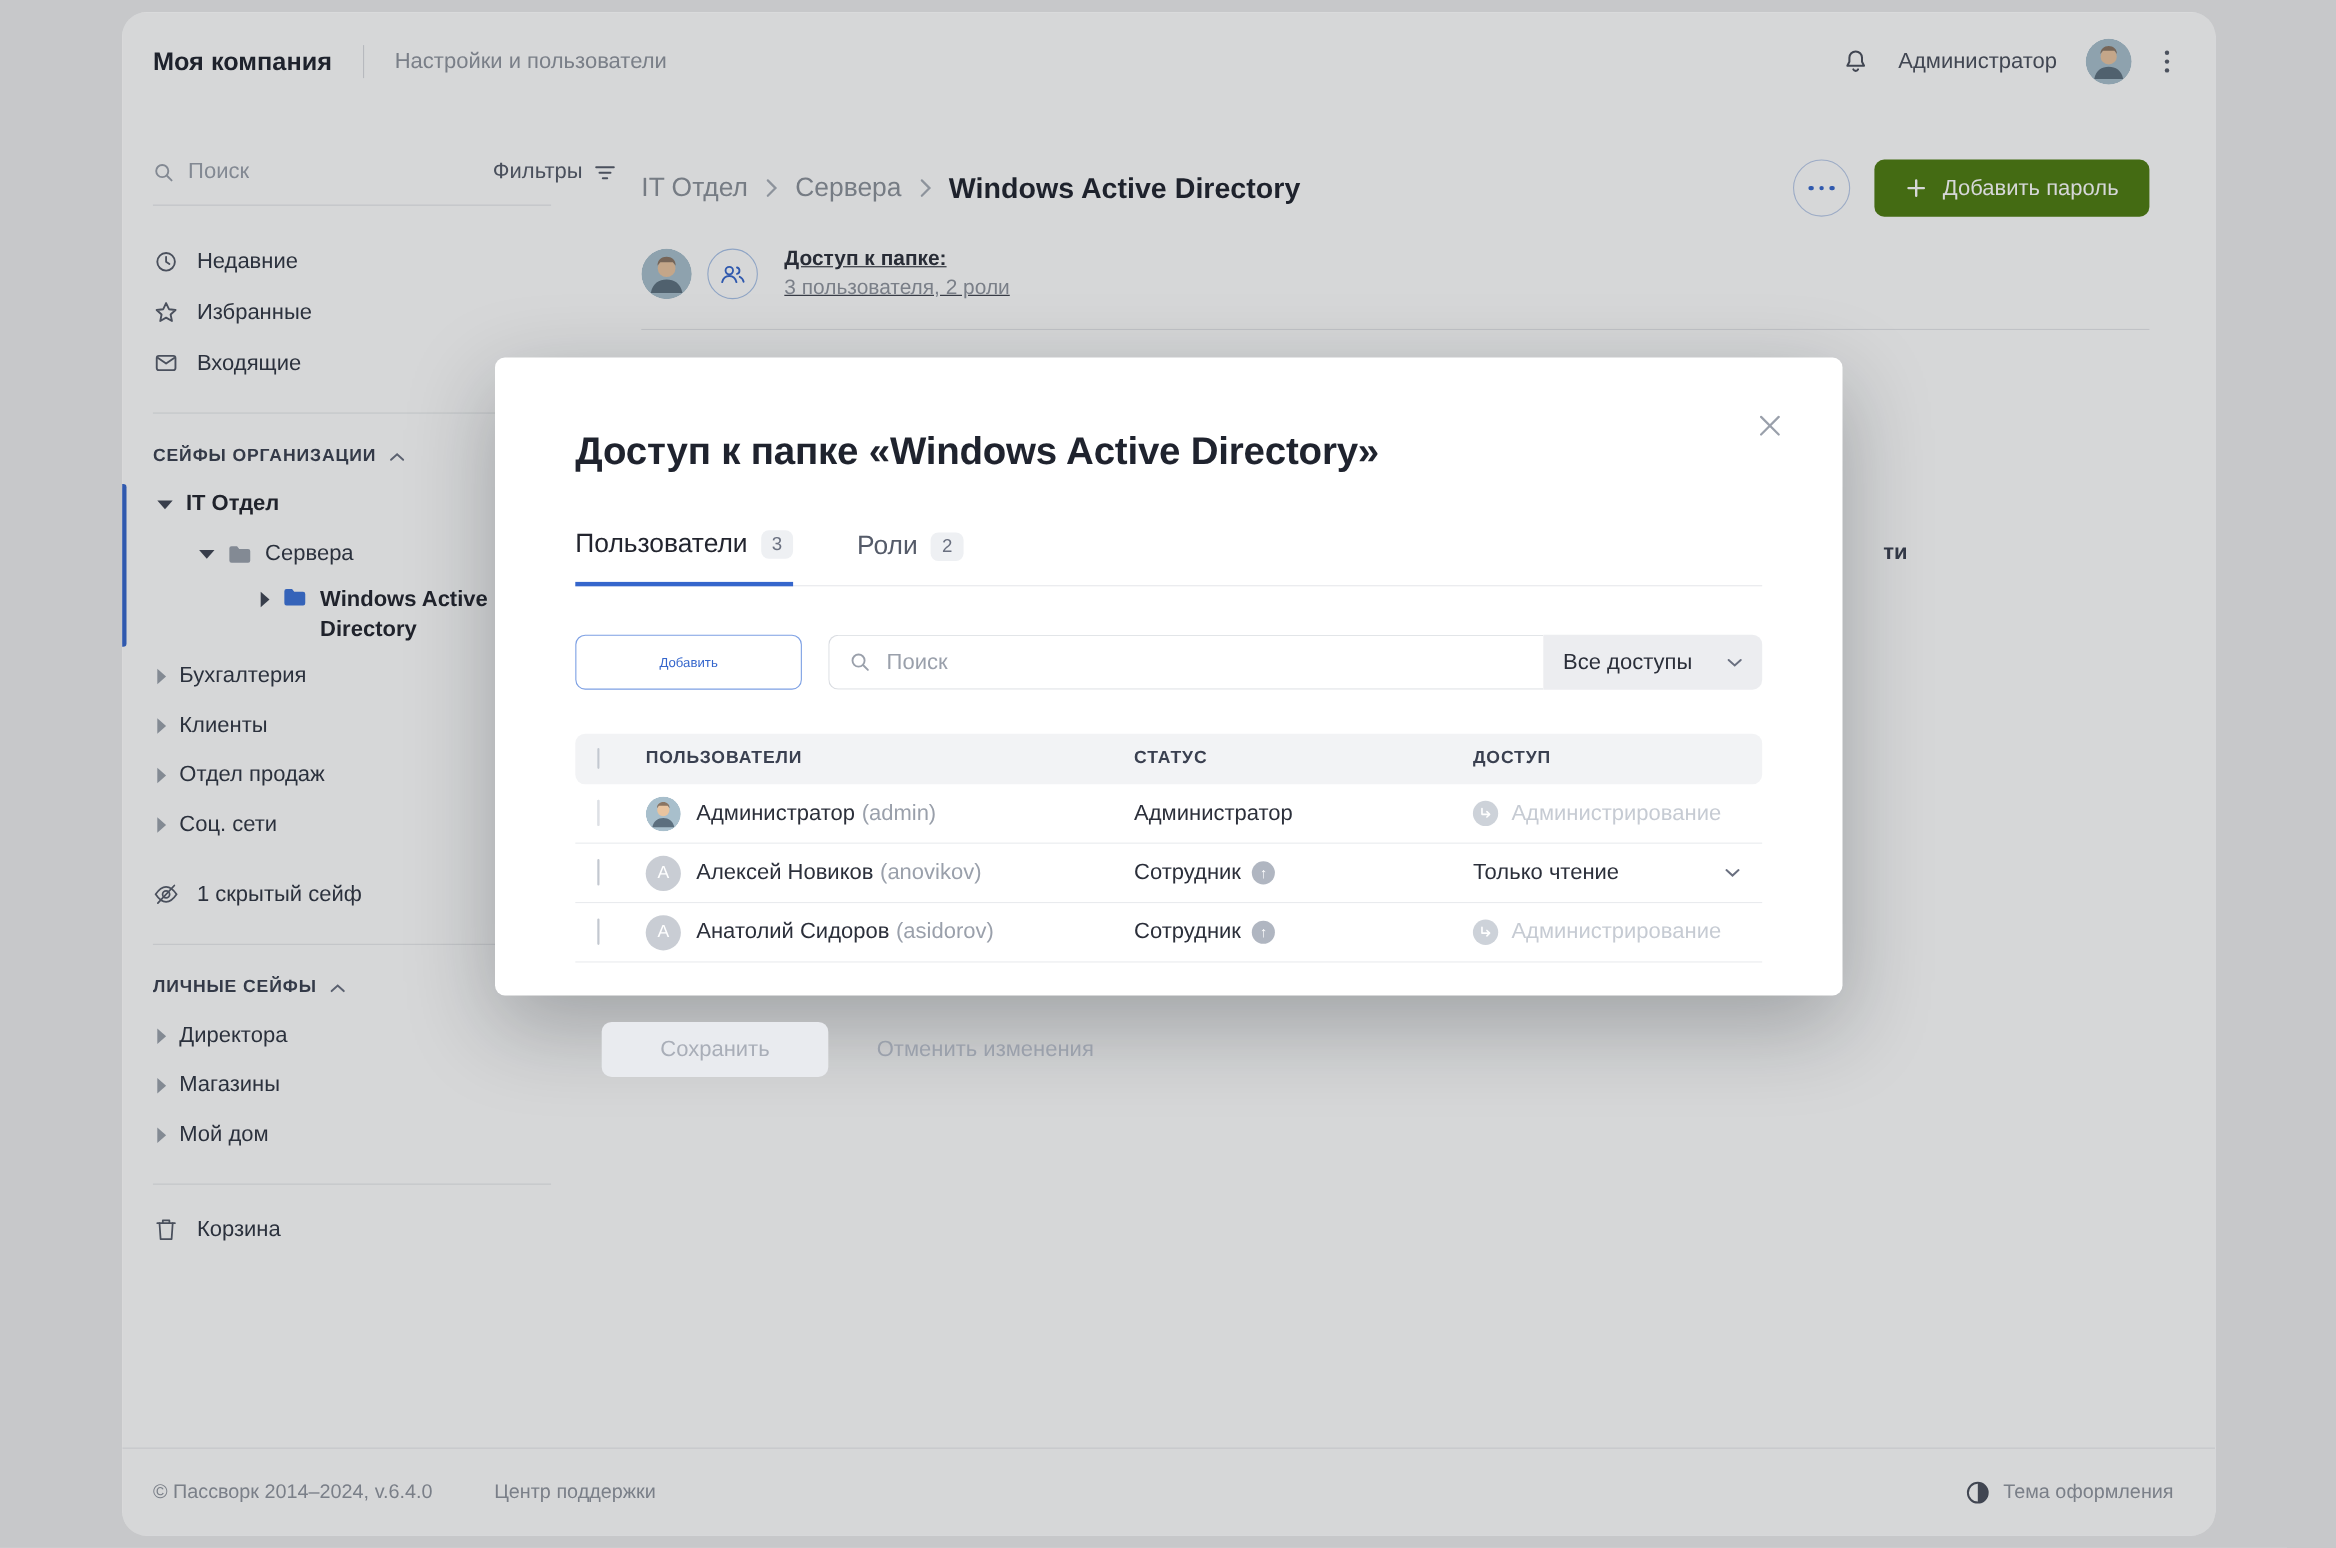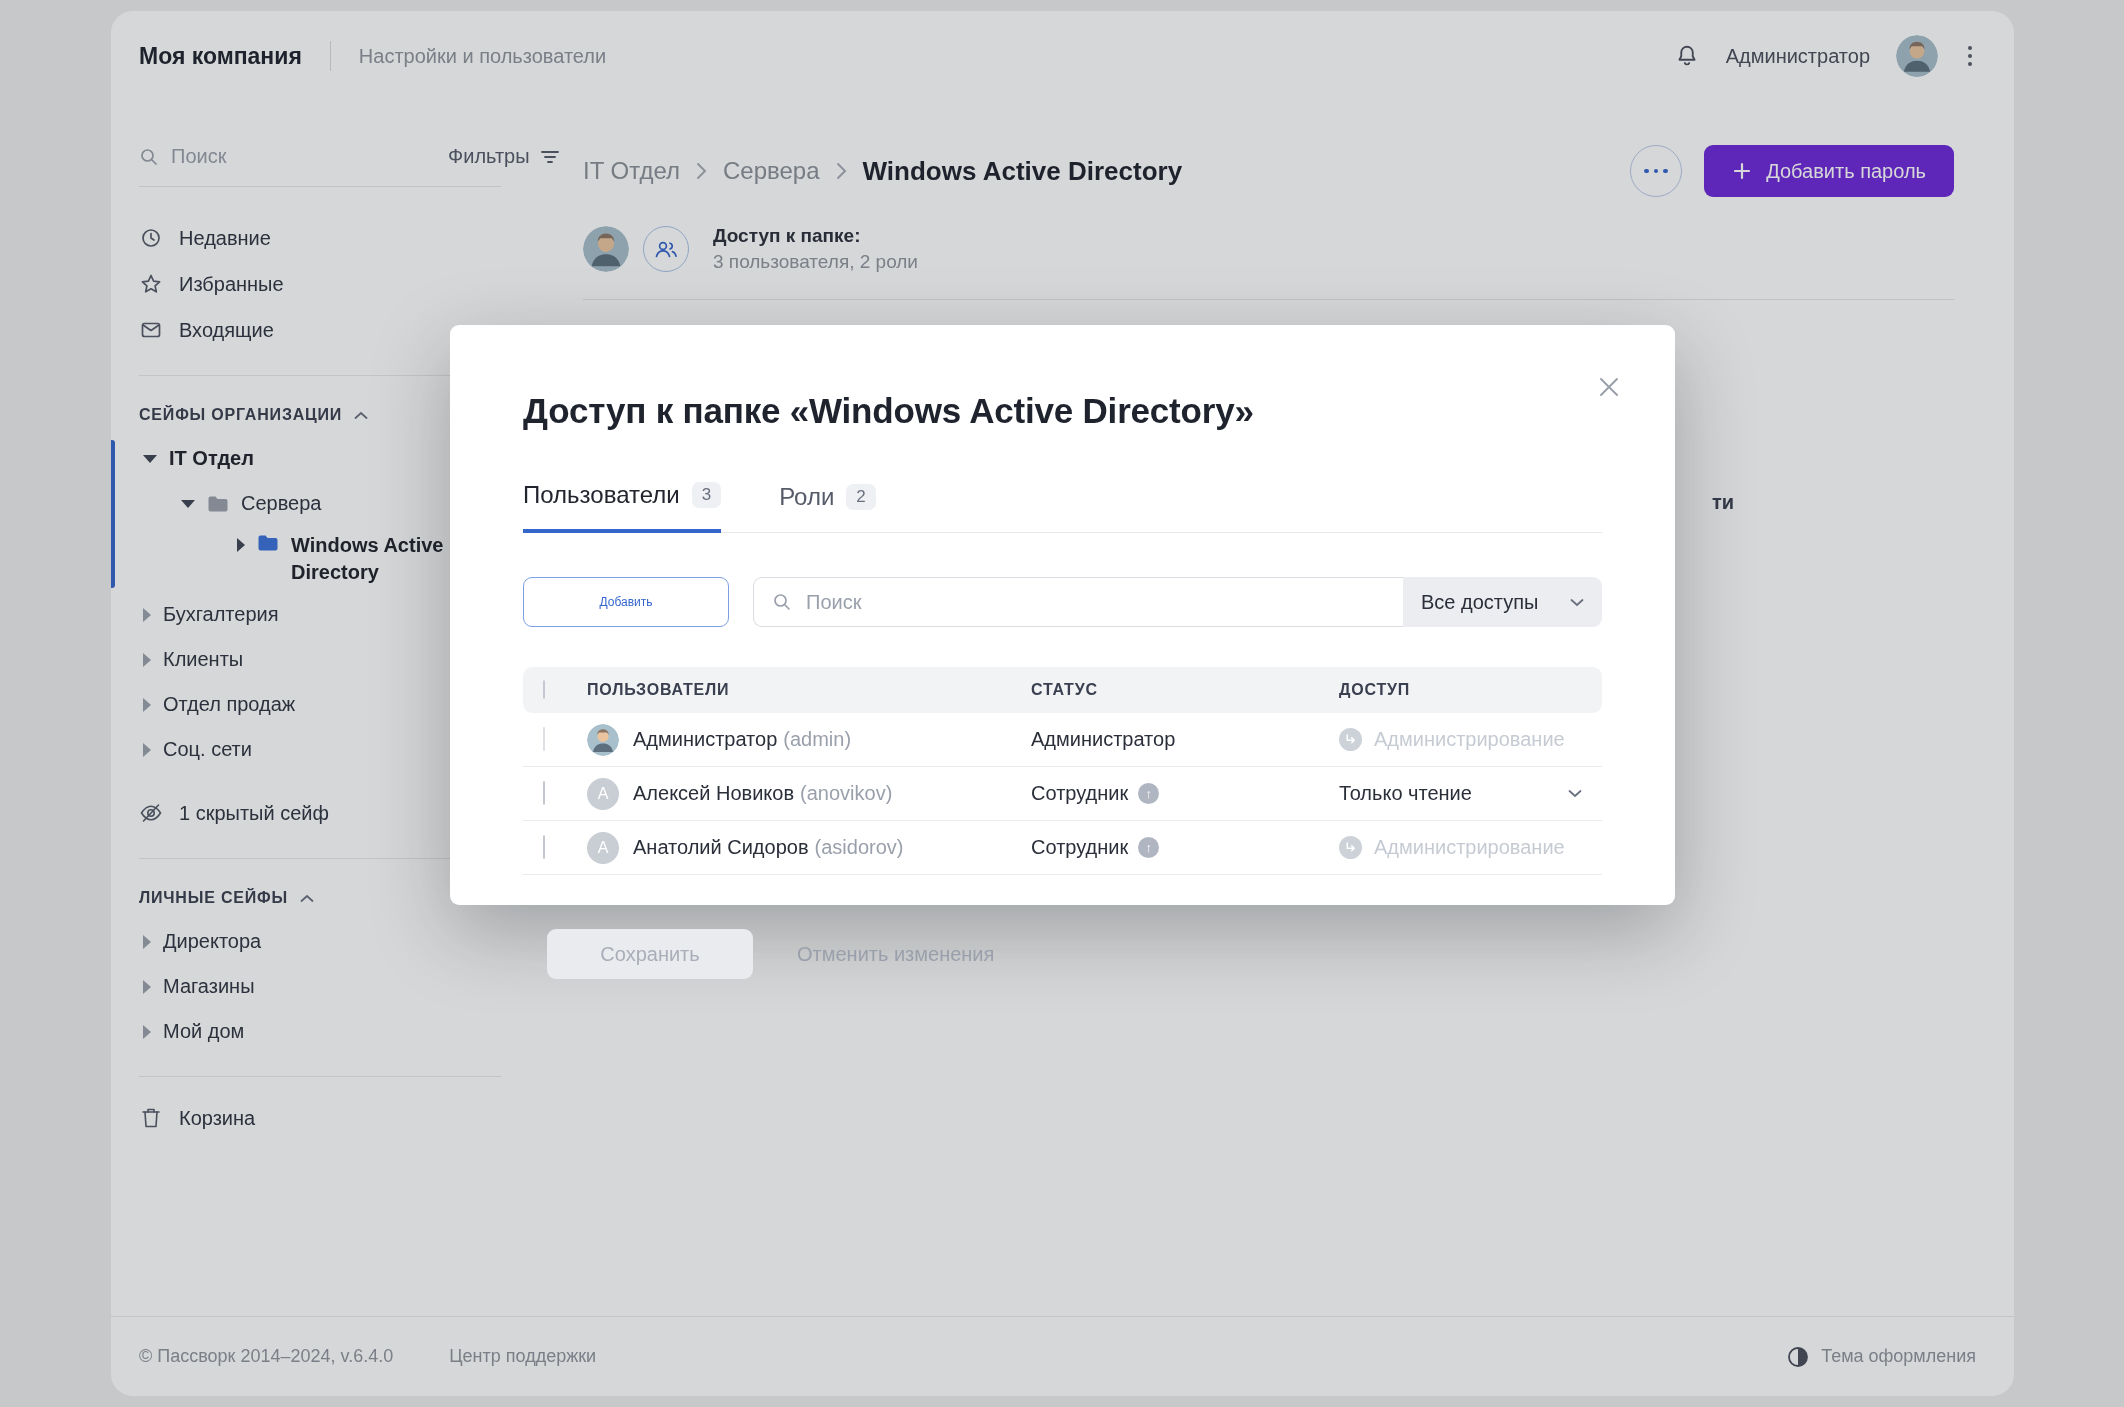--- a/index.html
+++ b/index.html
@@ -83,31 +83,31 @@
   .breadcrumb { display:flex; align-items:center; gap:16px; }
   .crumb { font-size:24px; color:#8a9099; cursor:pointer; white-space:nowrap; }
   .crumb.current { font-size:26px; font-weight:700; color:#1f232e; cursor:default; }
   .main-actions { margin-left:auto; display:flex; align-items:center; gap:22px; }
   .more-btn {
     width:52px; height:52px; border-radius:50%; border:1.5px solid #b9cae9; background:#fff;
     display:flex; align-items:center; justify-content:center; gap:5px; cursor:pointer;
   }
   .more-btn i { width:4.5px; height:4.5px; border-radius:50%; background:#3566cc; }
   .add-btn {
-    height:52px; padding:0 28px; border-radius:9px; background:#6d28d9; border:none;
+    height:52px; padding:0 28px; border-radius:9px; background:#4d7c0f; border:none;
     display:flex; align-items:center; gap:14px; color:#fff; font-size:20px; cursor:pointer;
     font-family:inherit;
   }
   .access-header { margin-top:28px; display:flex; align-items:center; gap:14px; padding-bottom:26px; border-bottom:1px solid #e4e6ea; }
   .avatar-md { width:46px; height:46px; border-radius:50%; overflow:hidden; }
   .group-circle {
     width:46px; height:46px; border-radius:50%; border:1.5px solid #a9c2e8; background:#fff;
     display:flex; align-items:center; justify-content:center; cursor:pointer;
   }
-  .access-meta { margin-left:10px; }
+  .access-meta { margin-left:10px;text-decoration:underline; }
   .access-meta .l1 { font-size:19px; font-weight:700; color:#2b2f3a; }
   .access-meta .l2 { font-size:19px; color:#8f949e; margin-top:4px; }
   .obscured-fragment { position:absolute; left:1183px; top:390px; font-size:20px; font-weight:600; color:#3a4050; }
 
   
   .app-footer {
     height:80px; flex-shrink:0; display:flex; align-items:center;
     padding:0 38px 0 28px; border-top:1px solid #e8eaed;
   }
   .footer-left { display:flex; align-items:center; gap:56px; }

